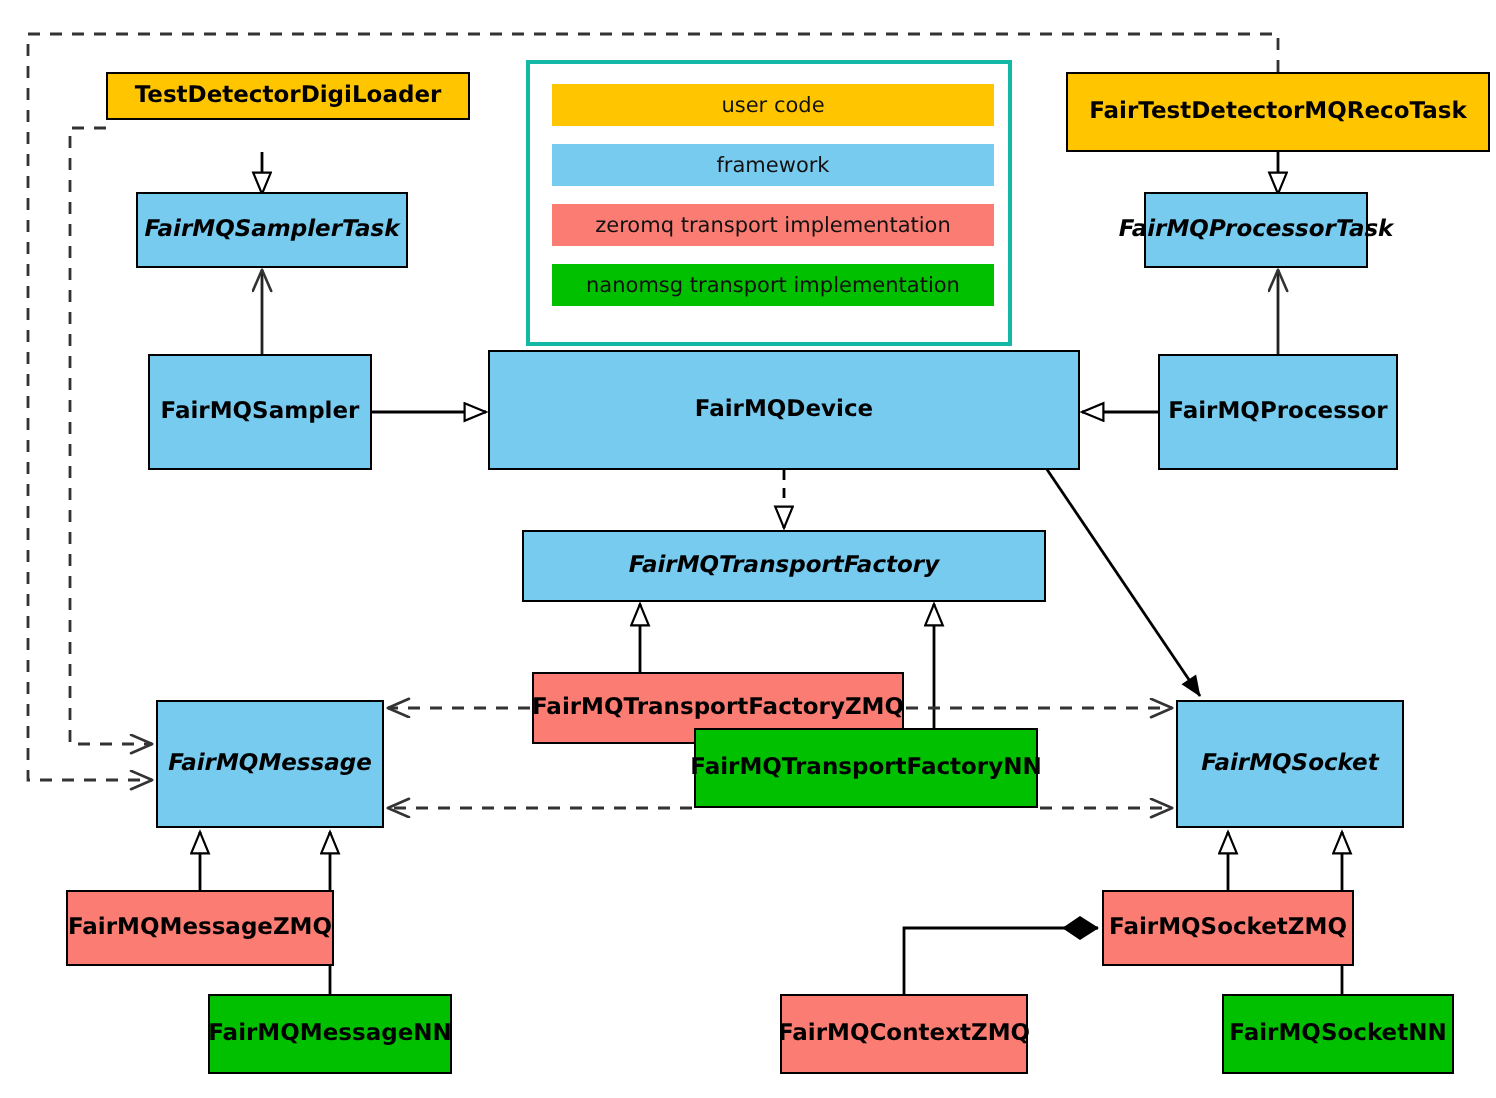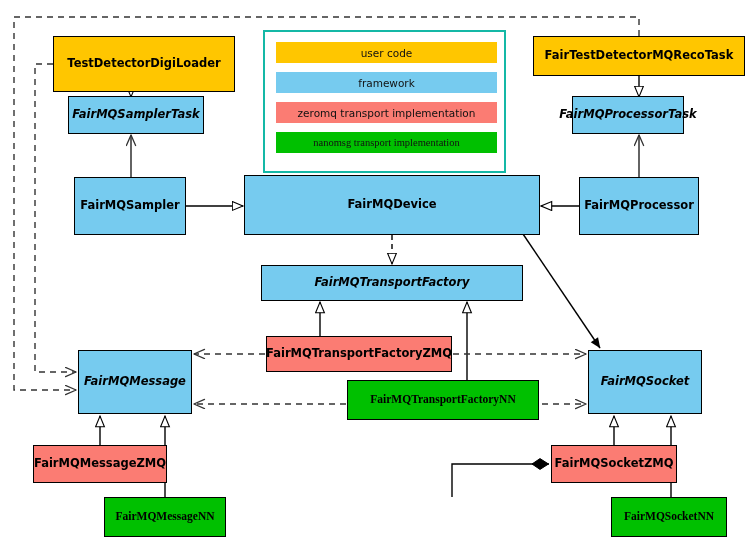--- a/index.html
+++ b/index.html
@@ -32,21 +32,21 @@
     font-size: 11.5px;
     font-weight: bold;
     color: #000000;
     line-height: 1.15;
     padding: 0 3px;
   }
   .node.abstract { font-style: italic; }
   .c-user   { background: #FFC600; }
   .c-fw     { background: #76CBEF; }
   .c-zmq    { background: #FB7C73; }
-  .c-nn     { background: #00C000; font-family: Liberation Serif, serif; }
+  .c-nn     { background: #00C000; }
 
   #legend {
     position: absolute;
     left: 263px;
     top: 30px;
     width: 243px;
     height: 143px;
     box-sizing: border-box;
     border: 2px solid #14b8a6;
     background: #ffffff;
@@ -130,46 +130,47 @@
     </g>
   </svg>
 
   <div id="legend">
     <div class="legend-row c-user" style="top:10px;">user code</div>
     <div class="legend-row c-fw" style="top:40px;">framework</div>
     <div class="legend-row c-zmq" style="top:70px;">zeromq transport implementation</div>
     <div class="legend-row c-nn" style="top:100px;">nanomsg transport implementation</div>
   </div>
 
-  <div class="node c-user" style="left:53px;  top:36px;  width:182px; height:56px;">TestDetectorDigiLoader</div>
+  <div class="node c-user" style="left:53px;  top:36px;  width:182px; height:24px;">TestDetectorDigiLoader</div>
 
   <div class="node c-fw abstract" style="left:68px; top:96px; width:136px; height:38px;">FairMQSamplerTask</div>
 
   <div class="node c-fw" style="left:74px; top:177px; width:112px; height:58px;">FairMQSampler</div>
 
   <div class="node c-fw" style="left:244px; top:175px; width:296px; height:60px;">FairMQDevice</div>
 
   <div class="node c-fw" style="left:579px; top:177px; width:120px; height:58px;">FairMQProcessor</div>
 
   <div class="node c-fw abstract" style="left:572px; top:96px; width:112px; height:38px;">FairMQProcessorTask</div>
 
   <div class="node c-user" style="left:533px; top:36px; width:212px; height:40px;">FairTestDetectorMQRecoTask</div>
 
   <div class="node c-fw abstract" style="left:261px; top:265px; width:262px; height:36px;">FairMQTransportFactory</div>
 
   <div class="node c-zmq" style="left:266px; top:336px; width:186px; height:36px;">FairMQTransportFactoryZMQ</div>
 
-  <div class="node c-nn" style="left:347px; top:380px; width:192px; height:40px;">FairMQTransportFactoryNN</div>
+  <div class="node c-nn" style="left:347px; top:364px; width:172px; height:40px;">FairMQTransportFactoryNN</div>
 
   <div class="node c-fw abstract" style="left:78px; top:350px; width:114px; height:64px;">FairMQMessage</div>
 
   <div class="node c-fw abstract" style="left:588px; top:350px; width:114px; height:64px;">FairMQSocket</div>
 
   <div class="node c-zmq" style="left:33px; top:445px; width:134px; height:38px;">FairMQMessageZMQ</div>
 
   <div class="node c-nn" style="left:104px; top:497px; width:122px; height:40px;">FairMQMessageNN</div>
 
   <div class="node c-zmq" style="left:551px; top:445px; width:126px; height:38px;">FairMQSocketZMQ</div>
 
   <div class="node c-nn" style="left:611px; top:497px; width:116px; height:40px;">FairMQSocketNN</div>
 
+  <div class="node c-zmq" style="left:390px; top:497px; width:124px; height:40px;">FairMQContextZMQ</div>
 
 </div>
 
 </body></html>

